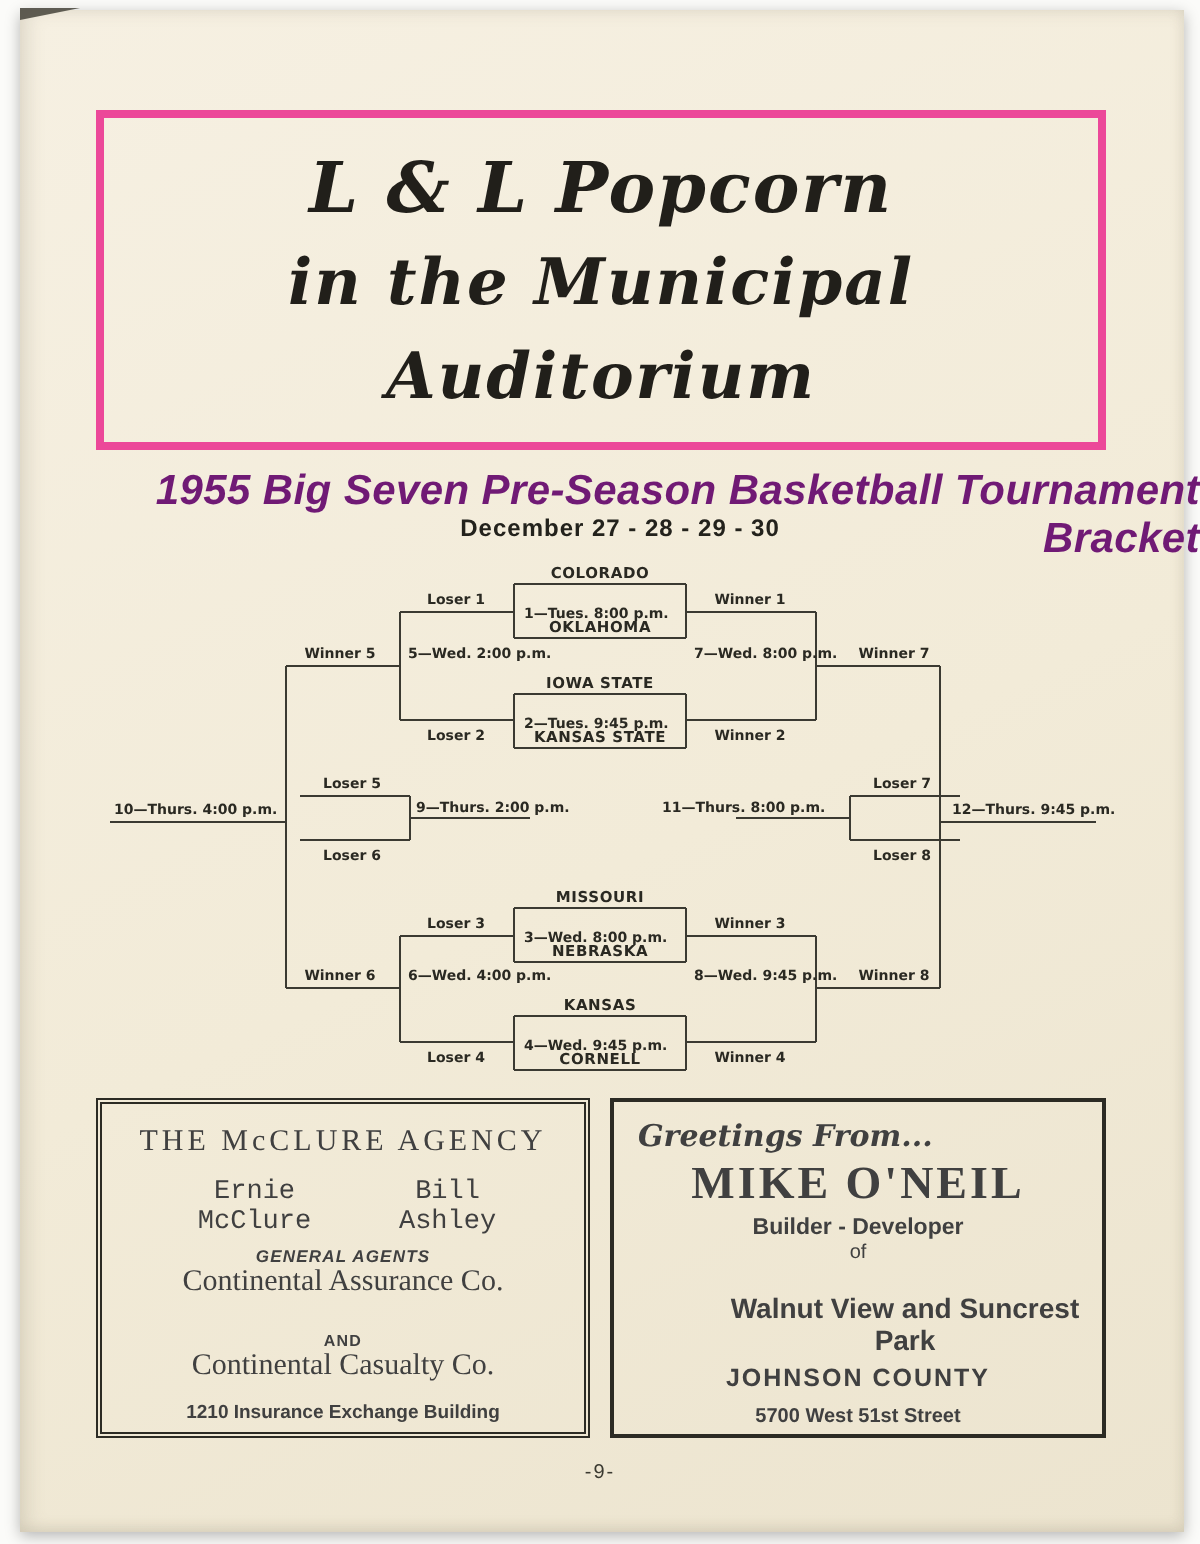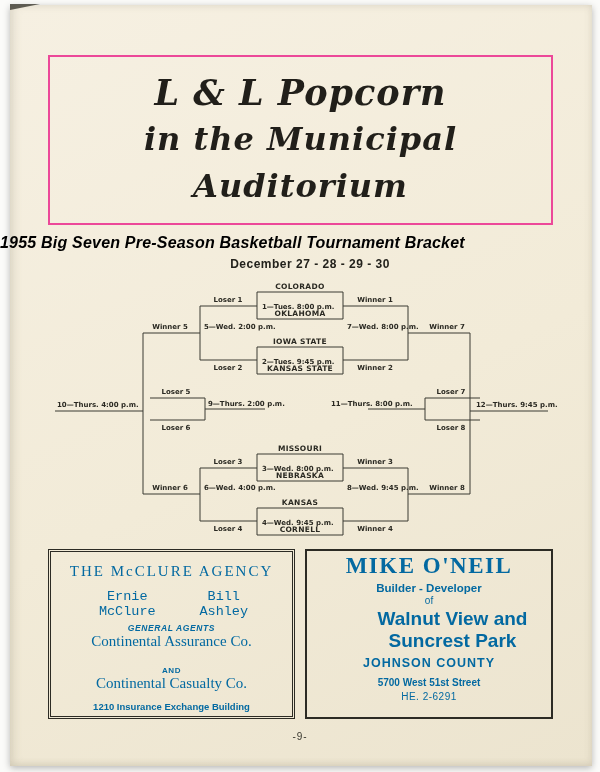--- a/index.html
+++ b/index.html
@@ -8,56 +8,56 @@
   .scan { position:relative; width:600px; height:772px; overflow:hidden; background:#fbfbf9; }
   .sheet {
     position:absolute; left:10px; top:5px; width:582px; height:761px;
     background:linear-gradient(155deg,#f6f0e2 0%,#f2ebd8 55%,#ece4cf 100%);
     box-shadow:0 2px 7px rgba(0,0,0,.28), inset 4px 0 9px rgba(115,105,85,.16), inset -2px -2px 6px rgba(115,105,85,.10);
   }
   .corner-artifact { position:absolute; left:10px; top:4px; width:0; height:0;
     border-top:6px solid #45433a; border-right:30px solid transparent; opacity:.85; }
 
   .popcorn-box { position:absolute; left:48px; top:55px; width:505px; height:170px;
-    border:2px solid #ec4899; text-align:center; padding-top:12px; }
+    border:4px solid #ec4899; text-align:center; padding-top:12px; }
   .script-line { font-family:"DejaVu Serif", serif; font-style:italic; font-weight:700;
     color:#211f1a; font-size:32px; line-height:47px; letter-spacing:1px; }
   .script-line.l1 { font-size:35px; }
 
-  .tourney-title { position:absolute; left:0; top:234px; width:100%; text-align:left;
-    font-weight:700; font-style:italic; font-size:16px; color:#000000; letter-spacing:.2px; }
+  .tourney-title { position:absolute; left:0; top:234px; width:100%; text-align:right;
+    font-weight:700; font-style:italic; font-size:21px; color:#701a75; letter-spacing:.2px; }
   .tourney-dates { position:absolute; left:0; top:257px; width:100%; text-align:center;
     font-weight:700; font-size:12px; color:#23221c; letter-spacing:.5px;padding-left:20px; }
 
   .bracket { position:absolute; left:0; top:278px; width:600px; height:268px; }
   .bracket path { stroke:#3b3a32; stroke-width:1; fill:none; }
   .bracket text { font-family:"DejaVu Sans", sans-serif; fill:#2a2922; }
   .bracket .team { font-size:7.5px; font-weight:700; letter-spacing:.3px; }
   .bracket .gl   { font-size:7px;  font-weight:700; }
   .bracket .wl   { font-size:7px;  font-weight:700; }
 
-  .ad { position:absolute; top:549px; height:170px; text-align:center; color:#0369a1; overflow:hidden; }
+  .ad { position:absolute; top:549px; height:170px; text-align:center; color:#404040; overflow:hidden; }
   .mcclure { left:48px;  width:247px; border:3px double #2c2b24; }
   .oneil   { left:305px; width:248px; border:2px solid  #2c2b24; }
 
   .mc-title { margin-top:11px; font-family:"Liberation Serif", serif; font-size:15px; letter-spacing:2px; }
   .mc-agents { display:flex; justify-content:space-between; padding:0 24px; margin-top:9px;
     font-family:Liberation Mono, monospace; font-size:13.5px; }
   .mc-role { margin-top:4px; font-size:8.5px; font-weight:700; font-style:italic; letter-spacing:.6px; }
   .mc-co   { margin-top:0; font-family:"Liberation Serif", serif; font-size:15px; }
   .mc-and  { margin-top:16px; font-size:8px; font-weight:700; letter-spacing:.6px; }
   .mc-addr { margin-top:9px; font-size:9.5px; font-weight:700; }
   .mc-phone{ margin-top:6px; font-size:10.5px; font-weight:700; letter-spacing:1.2px; }
 
   .on-greet { margin-top:8px; padding-left:12px; text-align:left;
     font-family:"DejaVu Serif", serif; font-style:italic; font-weight:700; font-size:15px; }
   .on-name  { margin-top:2px; font-family:"Liberation Serif", serif; font-weight:700; font-size:23px; letter-spacing:1.5px; }
   .on-role  { margin-top:3px; font-weight:700; font-size:11.5px; }
   .on-of    { margin-top:1px; font-size:10px; }
-  .on-dev   { margin-top:2px; font-weight:700; font-size:19px;padding-left:47px; }
+  .on-dev   { margin-top:14px; font-weight:700; font-size:14px;padding-left:47px; }
   .on-county{ margin-top:4px; font-weight:700; font-size:12.5px; letter-spacing:1px; }
   .on-addr  { margin-top:7px; font-weight:700; font-size:10px; }
   .on-phone { margin-top:3px; font-weight:400; font-size:10px; letter-spacing:.5px; }
 
   .page-num { position:absolute; left:0; top:731px; width:100%; text-align:center;
     font-size:10px; letter-spacing:1px; color:#3a3930; }
 </style>
 </head>
 <body>
 
@@ -147,20 +147,21 @@
     </div>
     <div class="mc-role">GENERAL AGENTS</div>
     <div class="mc-co">Continental Assurance Co.</div>
     <div class="mc-and">AND</div>
     <div class="mc-co">Continental Casualty Co.</div>
     <div class="mc-addr">1210 Insurance Exchange Building</div>
     <div class="mc-phone">VICTOR 2-5615</div>
   </div>
 
   <div class="ad oneil">
+    <div class="on-greet">Greetings From...</div>
     <div class="on-name">MIKE O'NEIL</div>
     <div class="on-role">Builder - Developer</div>
     <div class="on-of">of</div>
     <div class="on-dev">Walnut View and Suncrest Park</div>
     <div class="on-county">JOHNSON COUNTY</div>
     <div class="on-addr">5700 West 51st Street</div>
     <div class="on-phone">HE. 2-6291</div>
   </div>
 
   <div class="page-num">-9-</div>

